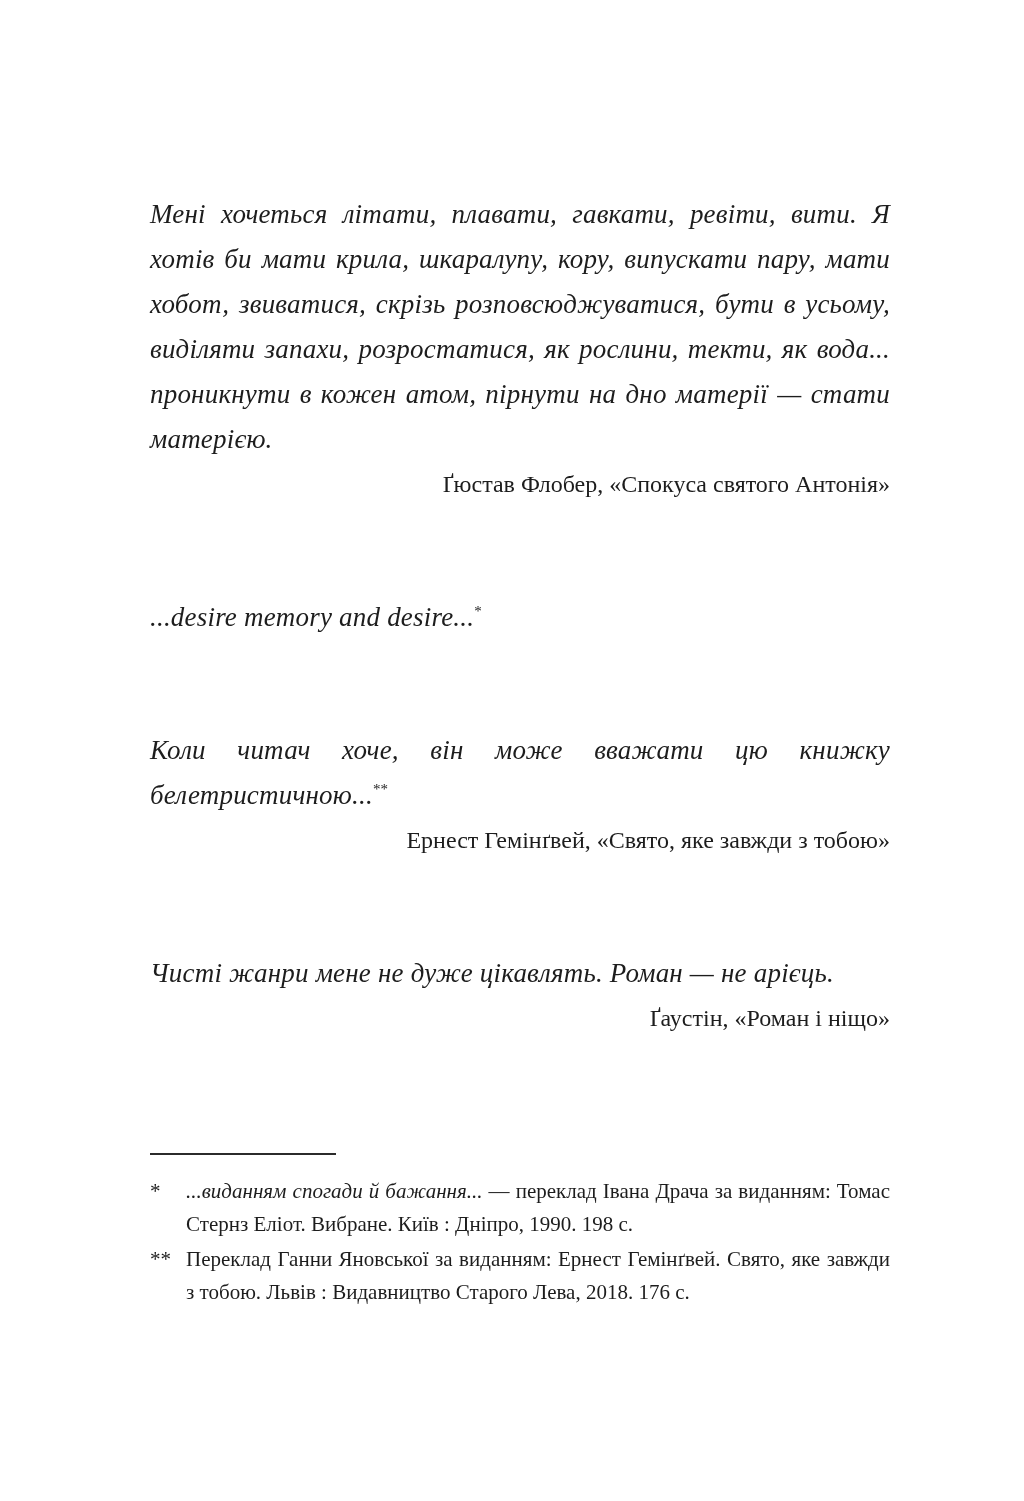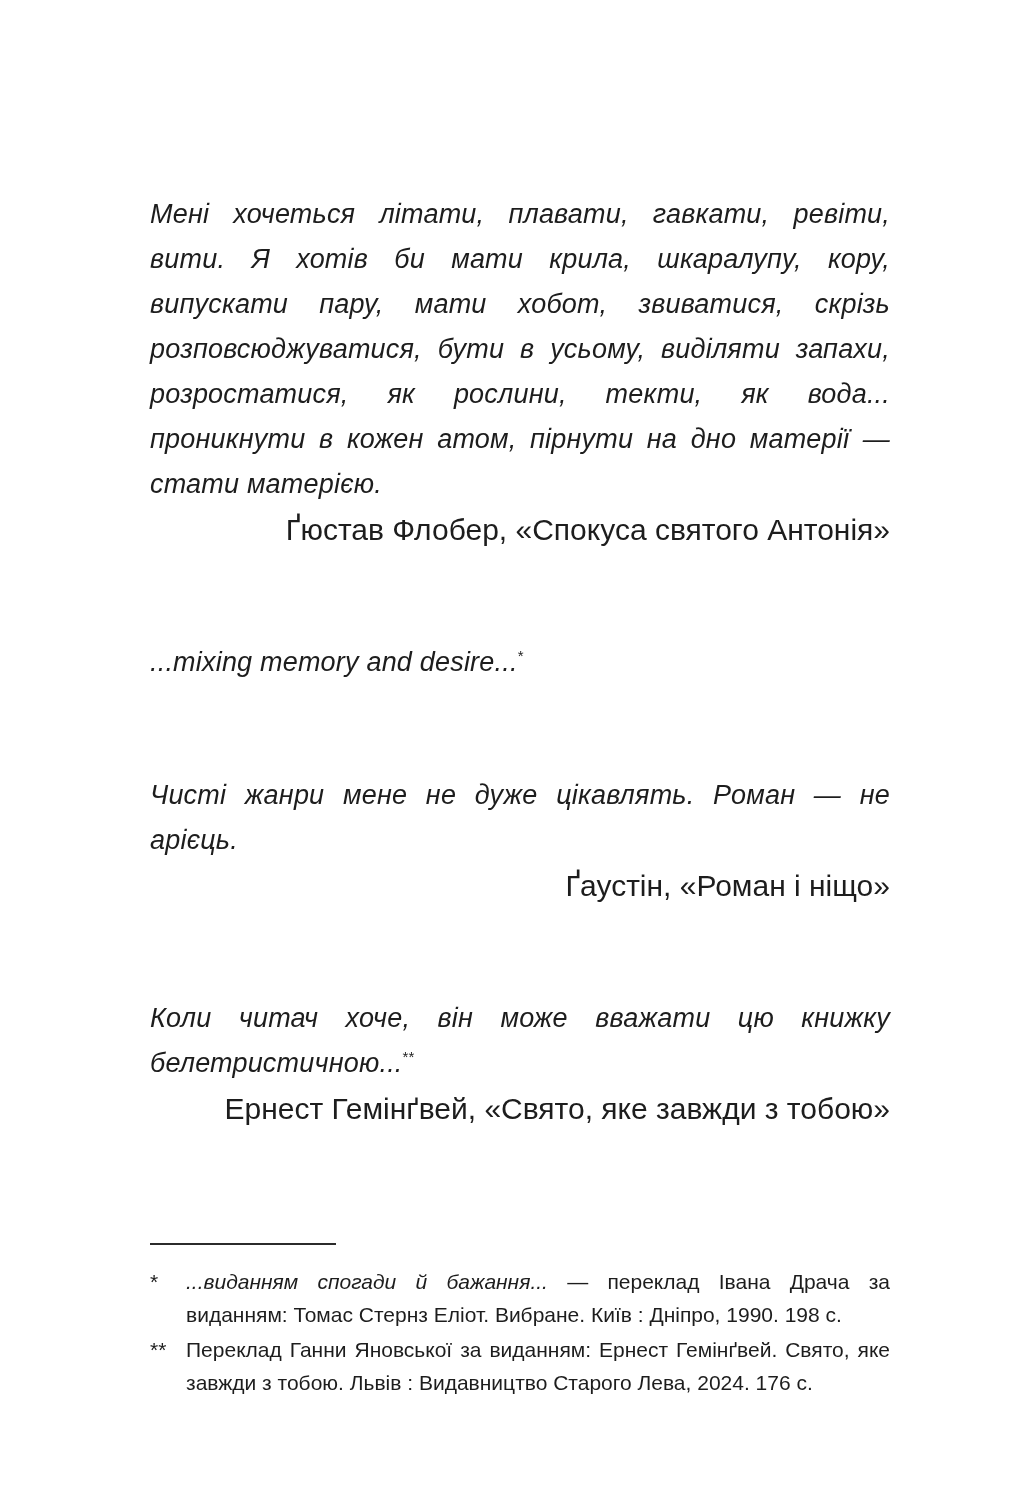--- a/index.html
+++ b/index.html
@@ -7,21 +7,21 @@
     padding: 0;
     background: #ffffff;
   }
   .page {
     position: relative;
     width: 1024px;
     height: 1501px;
     box-sizing: border-box;
     background: #ffffff;
     color: #1d1d1d;
-    font-family: Liberation Sans, sans-serif;
+    font-family: Liberation Serif, serif;
     padding: 192px 134px 0 150px;
     overflow: hidden;
   }
   .epigraph { margin: 0; }
   .epigraph + .epigraph { margin-top: 88px; }
   .quote {
     margin: 0;
     font-style: italic;
     font-size: 27px;
     line-height: 45px;
@@ -30,21 +30,21 @@
   }
   .quote sup.fn-ref {
     font-style: normal;
     font-size: 15px;
     line-height: 0;
     vertical-align: super;
   }
   .attribution {
     margin: 0;
     font-style: normal;
-    font-size: 30px;
+    font-size: 24px;
     line-height: 45px;
     text-align: right;
   }
   .footnotes {
     margin-top: 112px;
   }
   .footnote-rule {
     width: 186px;
     border: none;
     border-top: 2px solid #2b2b2b;
@@ -70,40 +70,40 @@
 <body>
 
 <div class="page">
 
   <section class="epigraph">
     <p class="quote"><span>Мені хочеться літати, плавати, гавкати, ревіти, вити. Я хотів би мати крила, шкаралупу, кору, випускати пару, мати хобот, звиватися, скрізь розповсюджуватися, бути в усьому, виділяти запахи, розростатися, як рослини, текти, як вода... проникнути в кожен атом, пірнути на дно матерії — стати матерією.</span></p>
     <p class="attribution">Ґюстав Флобер, «Спокуса святого Антонія»</p>
   </section>
 
   <section class="epigraph">
-    <p class="quote"><span>...mixing memory and desire...</span><sup class="fn-ref">*</sup></p>
+    <p class="quote"><span>...desire memory and desire...</span><sup class="fn-ref">*</sup></p>
+  </section>
+
+  <section class="epigraph">
+    <p class="quote"><span>Коли читач хоче, він може вважати цю книжку белетристичною...</span><sup class="fn-ref">**</sup></p>
+    <p class="attribution">Ернест Гемінґвей, «Свято, яке завжди з тобою»</p>
   </section>
 
   <section class="epigraph">
     <p class="quote"><span>Чисті жанри мене не дуже цікавлять. Роман — не арієць.</span></p>
     <p class="attribution">Ґаустін, «Роман і ніщо»</p>
-  </section>
-
-  <section class="epigraph">
-    <p class="quote"><span>Коли читач хоче, він може вважати цю книжку белетристичною...</span><sup class="fn-ref">**</sup></p>
-    <p class="attribution">Ернест Гемінґвей, «Свято, яке завжди з тобою»</p>
   </section>
 
   <div class="footnotes">
     <hr class="footnote-rule">
 
     <div class="footnote">
       <span class="fn-marker">*</span>
       <span class="fn-text"><span class="fn-italic">...виданням спогади й бажання...</span><span> — переклад Івана Драча за виданням: Томас Стернз Еліот. Вибране. Київ : Дніпро, 1990. 198 с.</span></span>
     </div>
 
     <div class="footnote">
       <span class="fn-marker">**</span>
-      <span class="fn-text"><span class="fn-italic"></span><span>Переклад Ганни Яновської за виданням: Ернест Гемінґвей. Свято, яке завжди з тобою. Львів : Видавництво Старого Лева, 2024. 176 с.</span></span>
+      <span class="fn-text"><span class="fn-italic"></span><span>Переклад Ганни Яновської за виданням: Ернест Гемінґвей. Свято, яке завжди з тобою. Львів : Видавництво Старого Лева, 2018. 176 с.</span></span>
     </div>
   </div>
 
 </div>
 
 </body></html>

